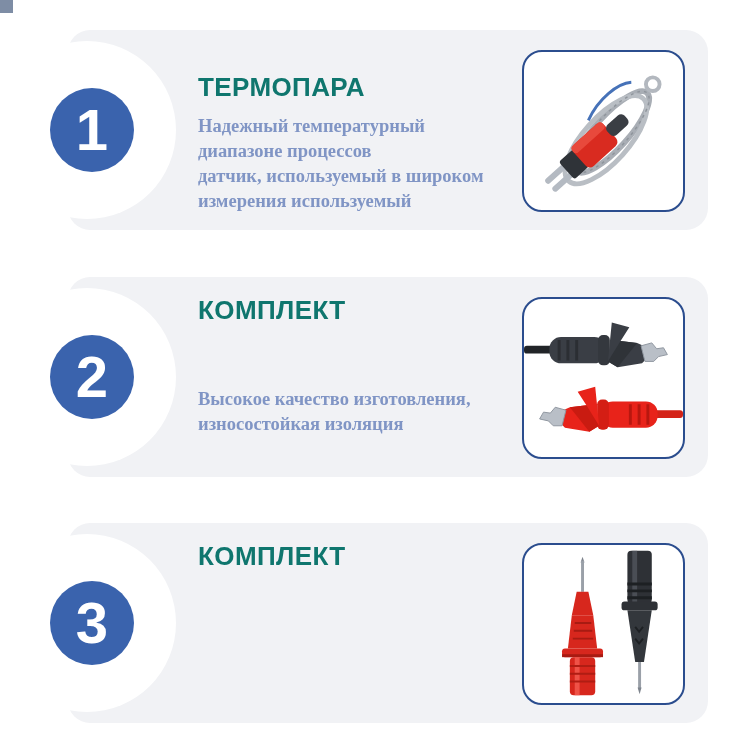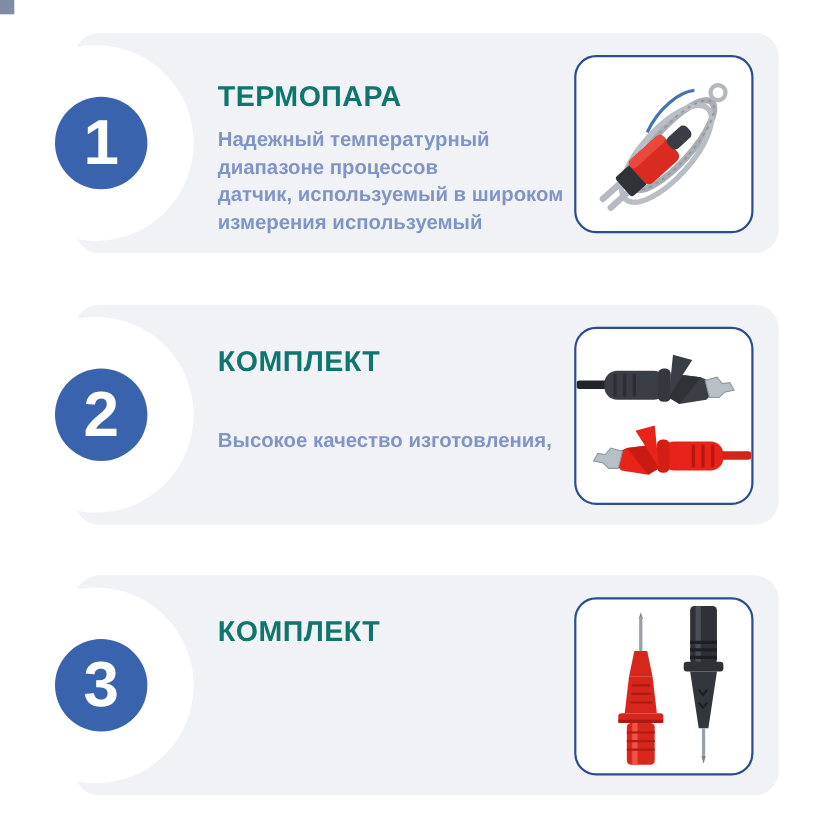--- a/index.html
+++ b/index.html
@@ -25,24 +25,24 @@
     background:#3a63ad;color:#ffffff;z-index:2;
     display:flex;align-items:center;justify-content:center;
     font-size:58px;font-weight:bold;line-height:1;
   }
   .content{position:absolute;left:130px;top:0;width:300px;height:200px;z-index:2;}
   .title{
     position:absolute;left:0;
     color:#0f766e;font-weight:bold;font-size:26px;line-height:30px;letter-spacing:.4px;
   }
   .c1 .title{top:42px}
-  .c2 .title,.c3 .title{top:36px}
+  .c2 .title,.c3 .title{top:18px}
   .desc{
     position:absolute;left:0;width:330px;
-    color:#8095c5;font-weight:bold;font-size:18.5px;line-height:25px;
+    color:#8095c5;font-weight:bold;font-size:18.5px;line-height:25px;font-family:Liberation Serif, serif;
   }
   .c1 .desc{top:84px}
   .c2 .desc{top:110px}
   .c3 .desc{top:98px}
   .imgbox{
     position:absolute;left:454px;top:20px;width:163px;height:162px;
     background:#ffffff;border:2px solid #2b4d8e;border-radius:20px;
     overflow:hidden;z-index:2;box-sizing:border-box;
   }
   .imgbox svg{display:block;width:100%;height:100%;}
@@ -95,20 +95,21 @@
   <div class="bite"></div>
   <div class="numcircle">
     <span>2</span>
   </div>
   <div class="content">
     <div class="title">
       <div>КОМПЛЕКТ</div>
     </div>
     <div class="desc">
       <div>Высокое качество изготовления,</div>
+      <div>износостойкая изоляция</div>
     </div>
   </div>
   <div class="imgbox">
     <svg viewBox="0 0 163 162">
 
       <rect x="0" y="48" width="32" height="8" rx="3" fill="#212428"></rect>
       <rect x="26" y="39" width="58" height="27" rx="12" fill="#3a3e45"></rect>
       <path d="M36,42 v21 M45,42 v21 M54,42 v21" stroke="#2b2e33" stroke-width="3"></path>
       <rect x="76" y="37" width="12" height="31" rx="5" fill="#34383e"></rect>
       <path d="M86,64 L90,24 L108,29 L99,43 L116,45 L134,53 L121,66 L96,70 Z" fill="#3a3e45"></path>

